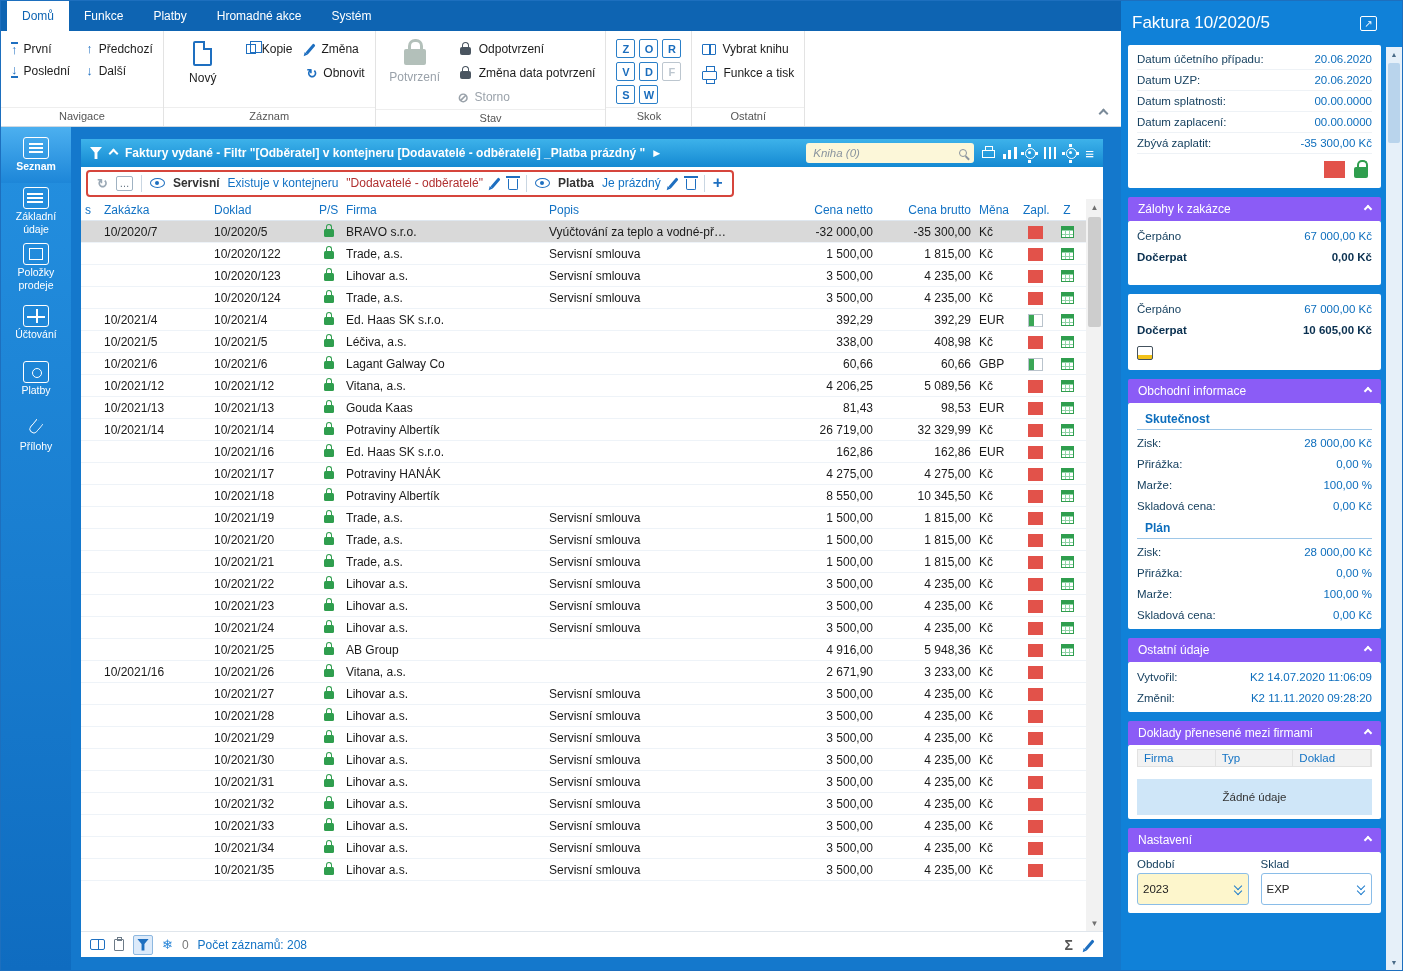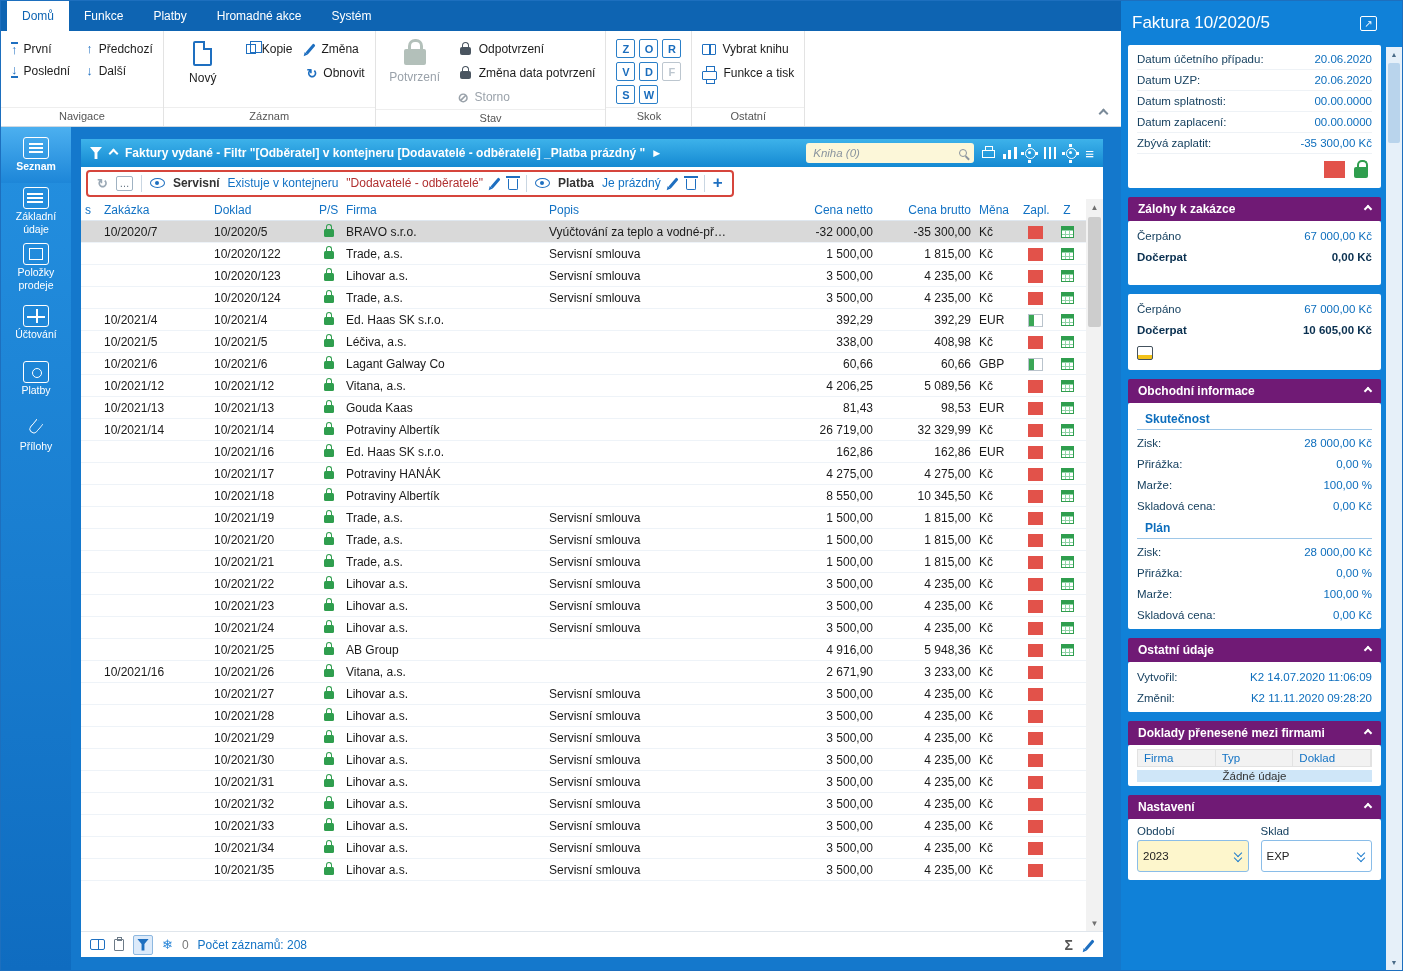--- a/index.html
+++ b/index.html
@@ -186,42 +186,42 @@
   .sigma { color:#555; font-weight:bold; font-size:14px; cursor:pointer; }
 
   
   .right-panel { width:281px; flex:none; background:#1081d8; display:flex; min-height:0; }
   .panel-content { flex:1; display:flex; flex-direction:column; min-width:0; padding:0 5px 6px 7px; overflow:hidden; }
   .panel-header { height:44px; flex:none; display:flex; align-items:center; color:#fff; font-size:17px; padding:0 4px; }
   .detach { margin-left:auto; width:17px; height:15px; border:1.5px solid #fff; border-radius:2px; font-size:10px;
             display:flex; align-items:center; justify-content:center; cursor:pointer; color:#fff; }
   .pcard { background:#fff; border-radius:2px; padding:4px 9px; flex:none; }
   .psec { margin-top:9px; flex:none; }
-  .psec-h { height:24px; background:#701a75; color:#fff; font-weight:bold; display:flex; align-items:center;
+  .psec-h { height:24px; background:#8b5cf6; color:#fff; font-weight:normal; display:flex; align-items:center;
             padding:0 10px; border-radius:2px 2px 0 0; cursor:pointer; }
   .psec-h .chev { margin-left:auto; width:6px; height:6px; }
   .drow { display:flex; justify-content:space-between; align-items:center; height:21px; font-size:11.5px; gap:6px; }
   .dlabel { color:#16405f; white-space:nowrap; }
   .dvalue { color:#0d6ebd; white-space:nowrap; }
   .drow.bold .dlabel, .drow.bold .dvalue { font-weight:bold; color:#0a3050; }
   .dates-card .drow { border-bottom:1px solid #eef2f6; }
   .dates-icons { display:flex; justify-content:flex-end; align-items:center; gap:9px; height:30px; padding-right:4px; }
   .pay-big { width:21px; height:17px; background:#e2524a; }
   .lock-panel { color:#2f9e4e; position:relative; display:inline-block; margin-top:6px; }
   .lock-panel .lbody { display:block; width:14px; height:11px; background:currentColor; border-radius:2px; }
   .lock-panel::before { content:""; position:absolute; top:-7px; left:2.5px; width:7px; height:7px; border:2px solid currentColor;
                         border-bottom:none; border-radius:5px 5px 0 0; }
   .card-pad { padding-bottom:18px; }
   .note-row { height:26px; display:flex; align-items:center; }
   .note-icon { width:16px; height:14px; border:1.5px solid #44525e; border-radius:2px;
                background:linear-gradient(#fff 0 8px, #f2c21a 8px); }
   .sub-h { color:#0d6ebd; font-weight:bold; font-size:12px; padding:5px 0 3px 8px; border-bottom:1px solid #9ec7e8; margin-bottom:2px; }
   .mini-th { display:flex; background:#f2f2f2; border:1px solid #e2e2e2; }
   .mini-th span { flex:1; padding:2px 6px; color:#1272c4; font-size:11.5px; border-right:1px solid #e2e2e2; }
-  .mini-empty { background:#cfe6f8; text-align:center; color:#333; padding:0 0; font-size:11.5px; margin-top:3px; }
+  .mini-empty { background:#cfe6f8; text-align:center; color:#333; padding:12px 0; font-size:11.5px; margin-top:12px; }
   .nast-grid { display:flex; gap:12px; padding:2px 0 4px; }
   .nast-col { flex:1; }
   .nast-label { color:#16405f; font-size:11.5px; margin-bottom:3px; }
   .combo { height:32px; border:1px solid #8abde8; border-radius:3px; display:flex; align-items:center;
            padding:10px 5px; font-size:11.5px; color:#222; background:#fff; cursor:pointer; }
   .combo.yellow { background:#fdf6cc; }
   .dd { width:10px; height:12px; position:relative; margin-left:auto; }
   .dd::before, .dd::after { content:""; position:absolute; left:2px; width:5px; height:5px;
            border-right:1.6px solid #1e7ccc; border-bottom:1.6px solid #1e7ccc; transform:rotate(45deg); }
   .dd::before { top:0; } .dd::after { top:5px; }

